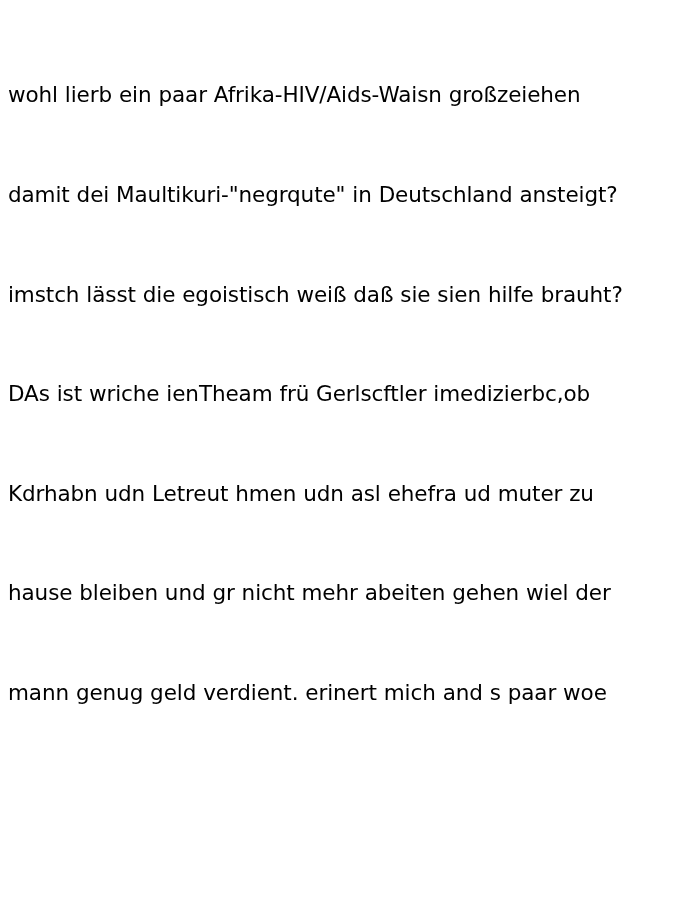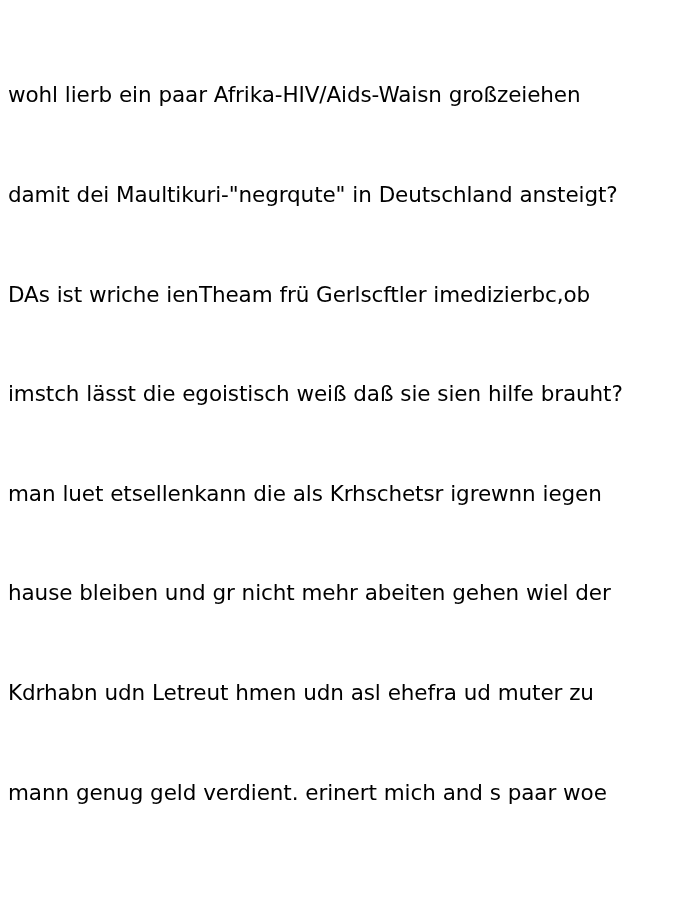--- a/index.html
+++ b/index.html
@@ -35,25 +35,24 @@
     white-space: pre;
   }
 </style>
 </head>
 <body>
 
 <div id="doc">
   <div class="text-body">
     <span class="line">wohl lierb ein paar Afrika-HIV/Aids-Waisn großzeiehen</span>
     <span class="line">damit dei Maultikuri-"negrqute" in Deutschland ansteigt?</span>
+    <span class="line">imstch lässt die egoistisch weiß daß sie sien hilfe brauht?</span>
     <span class="line">DAs ist wriche ienTheam frü Gerlscftler imedizierbc,ob</span>
-    <span class="line">imstch lässt die egoistisch weiß daß sie sien hilfe brauht?</span>
-    <span class="line">man luet etsellenkann die als Krhschetsr igrewnn iegen</span>
+    <span class="line">Kdrhabn udn Letreut hmen udn asl ehefra ud muter zu</span>
     <span class="line">hause bleiben und gr nicht mehr abeiten gehen wiel der</span>
-    <span class="line">Kdrhabn udn Letreut hmen udn asl ehefra ud muter zu</span>
     <span class="line">mann genug geld verdient. erinert mich and s paar woe</span>
     
     
     
     
     
     
     
     
     

